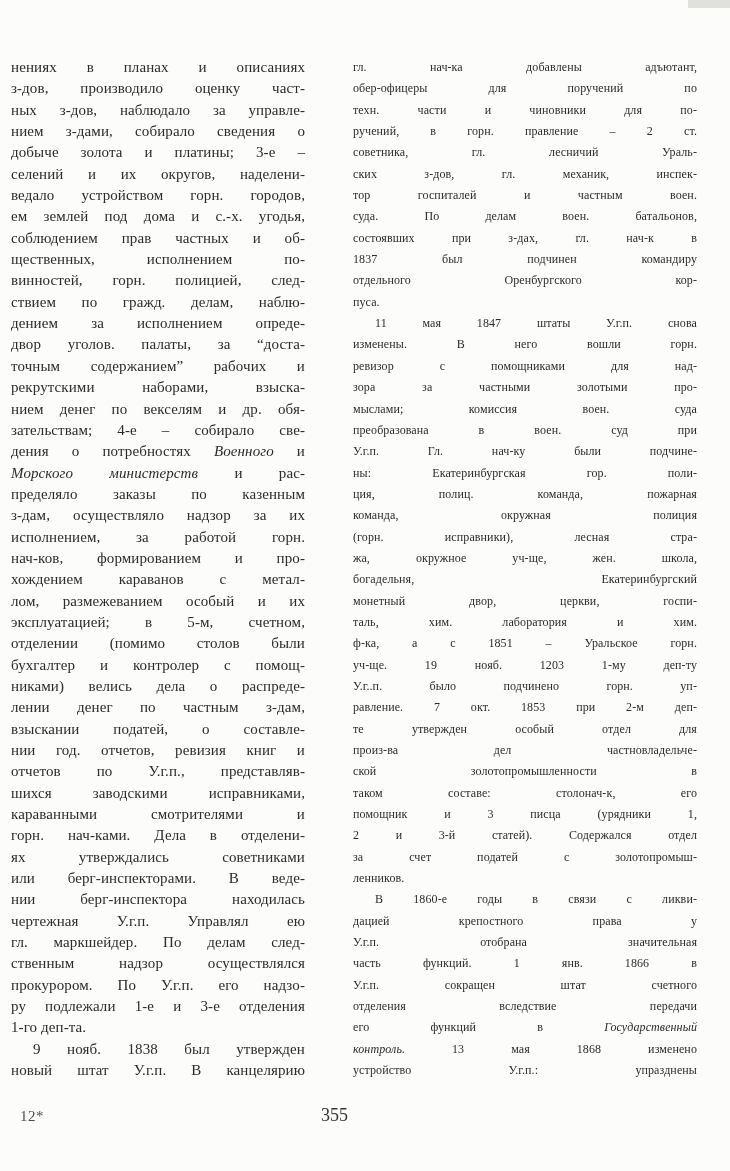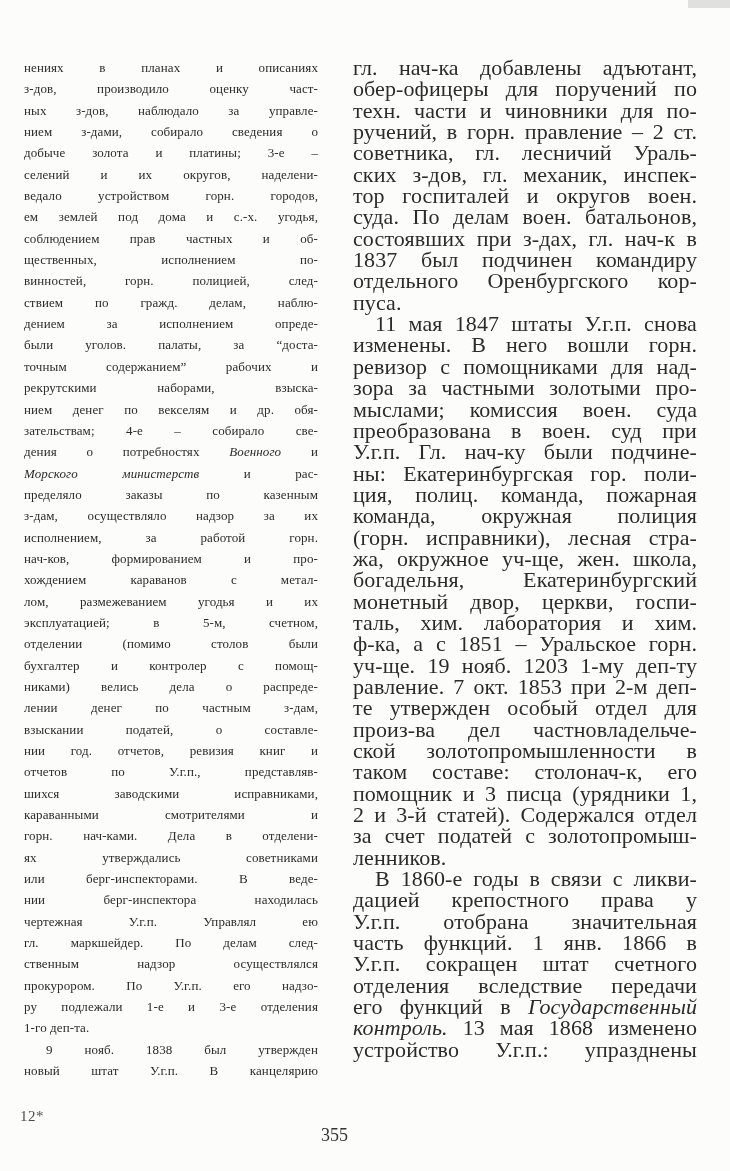--- a/index.html
+++ b/index.html
@@ -25,28 +25,28 @@
     right: 0;
     width: 42px;
     height: 8px;
     background: #e0e0dc;
   }
   .col {
     position: absolute;
     top: 57px;
   }
   .col-left {
-    left: 24px;
+    left: 11px;
     width: 294px;
-    font-size: 13px;
+    font-size: 15px;
   }
   .col-right {
     left: 353px;
     width: 344px;
-    font-size: 22px;
+    font-size: 12px;
   }
   .line {
     line-height: 21.35px;
     height: 21.35px;
     text-align: justify;
     text-align-last: justify;
     -moz-text-align-last: justify;
     white-space: normal;
     letter-spacing: 0.1px;
   }
@@ -67,21 +67,20 @@
     color: #4d4d4d;
     letter-spacing: 0.5px;
     text-align: center;
   }
   .footer-page {
     position: absolute;
     left: 321px;
     top: 1105px;
     font-size: 18px;
     color: #333333;
-    margin-top: 20px;
   }
 </style>
 </head>
 <body>
 
 <div class="page">
   <div class="scan-artifact"></div>
 
   <div class="col col-left">
       <div class="line">нениях в планах и описаниях</div>
@@ -90,33 +89,33 @@
       <div class="line">нием з-дами, собирало сведения о</div>
       <div class="line">добыче золота и платины; 3-е –</div>
       <div class="line">селений и их округов, наделени-</div>
       <div class="line">ведало устройством горн. городов,</div>
       <div class="line">ем землей под дома и с.-х. угодья,</div>
       <div class="line">соблюдением прав частных и об-</div>
       <div class="line">щественных, исполнением по-</div>
       <div class="line">винностей, горн. полицией, след-</div>
       <div class="line">ствием по гражд. делам, наблю-</div>
       <div class="line">дением за исполнением опреде-</div>
-      <div class="line">были уголов. палаты, за “доста-</div>
+      <div class="line">двор уголов. палаты, за “доста-</div>
       <div class="line">точным содержанием” рабочих и</div>
       <div class="line">рекрутскими наборами, взыска-</div>
       <div class="line">нием денег по векселям и др. обя-</div>
       <div class="line">зательствам; 4-е – собирало све-</div>
       <div class="line"><span>дения о потребностях </span><span class="it">Военного</span><span> и</span></div>
       <div class="line"><span class="it">Морского министерств</span><span> и рас-</span></div>
       <div class="line">пределяло заказы по казенным</div>
       <div class="line">з-дам, осуществляло надзор за их</div>
       <div class="line">исполнением, за работой горн.</div>
       <div class="line">нач-ков, формированием и про-</div>
       <div class="line">хождением караванов с метал-</div>
-      <div class="line">лом, размежеванием угодья и их</div>
+      <div class="line">лом, размежеванием особый и их</div>
       <div class="line">эксплуатацией; в 5-м, счетном,</div>
       <div class="line">отделении (помимо столов были</div>
       <div class="line">бухгалтер и контролер с помощ-</div>
       <div class="line">никами) велись дела о распреде-</div>
       <div class="line">лении денег по частным з-дам,</div>
       <div class="line">взыскании податей, о составле-</div>
       <div class="line">нии год. отчетов, ревизия книг и</div>
       <div class="line">отчетов по У.г.п., представляв-</div>
       <div class="line">шихся заводскими исправниками,</div>
       <div class="line">караванными смотрителями и</div>
@@ -133,21 +132,21 @@
       <div class="line indent">9 нояб. 1838 был утвержден</div>
       <div class="line">новый штат У.г.п. В канцелярию</div>
     </div>
   <div class="col col-right">
       <div class="line">гл. нач-ка добавлены адъютант,</div>
       <div class="line">обер-офицеры для поручений по</div>
       <div class="line">техн. части и чиновники для по-</div>
       <div class="line">ручений, в горн. правление – 2 ст.</div>
       <div class="line">советника, гл. лесничий Ураль-</div>
       <div class="line">ских з-дов, гл. механик, инспек-</div>
-      <div class="line">тор госпиталей и округов воен.</div>
+      <div class="line">тор госпиталей и частным воен.</div>
       <div class="line">суда. По делам воен. батальонов,</div>
       <div class="line">состоявших при з-дах, гл. нач-к в</div>
       <div class="line">1837 был подчинен командиру</div>
       <div class="line">отдельного Оренбургского кор-</div>
       <div class="line pend">пуса.</div>
       <div class="line indent">11 мая 1847 штаты У.г.п. снова</div>
       <div class="line">изменены. В него вошли горн.</div>
       <div class="line">ревизор с помощниками для над-</div>
       <div class="line">зора за частными золотыми про-</div>
       <div class="line">мыслами; комиссия воен. суда</div>
@@ -156,20 +155,21 @@
       <div class="line">ны: Екатеринбургская гор. поли-</div>
       <div class="line">ция, полиц. команда, пожарная</div>
       <div class="line">команда, окружная полиция</div>
       <div class="line">(горн. исправники), лесная стра-</div>
       <div class="line">жа, окружное уч-ще, жен. школа,</div>
       <div class="line">богадельня, Екатеринбургский</div>
       <div class="line">монетный двор, церкви, госпи-</div>
       <div class="line">таль, хим. лаборатория и хим.</div>
       <div class="line">ф-ка, а с 1851 – Уральское горн.</div>
       <div class="line">уч-ще. 19 нояб. 1203 1-му деп-ту</div>
+      <div class="line">У.г..п. было подчинено горн. уп-</div>
       <div class="line">равление. 7 окт. 1853 при 2-м деп-</div>
       <div class="line">те утвержден особый отдел для</div>
       <div class="line">произ-ва дел частновладельче-</div>
       <div class="line">ской золотопромышленности в</div>
       <div class="line">таком составе: столонач-к, его</div>
       <div class="line">помощник и 3 писца (урядники 1,</div>
       <div class="line">2 и 3-й статей). Содержался отдел</div>
       <div class="line">за счет податей с золотопромыш-</div>
       <div class="line pend">ленников.</div>
       <div class="line indent">В 1860-е годы в связи с ликви-</div>

